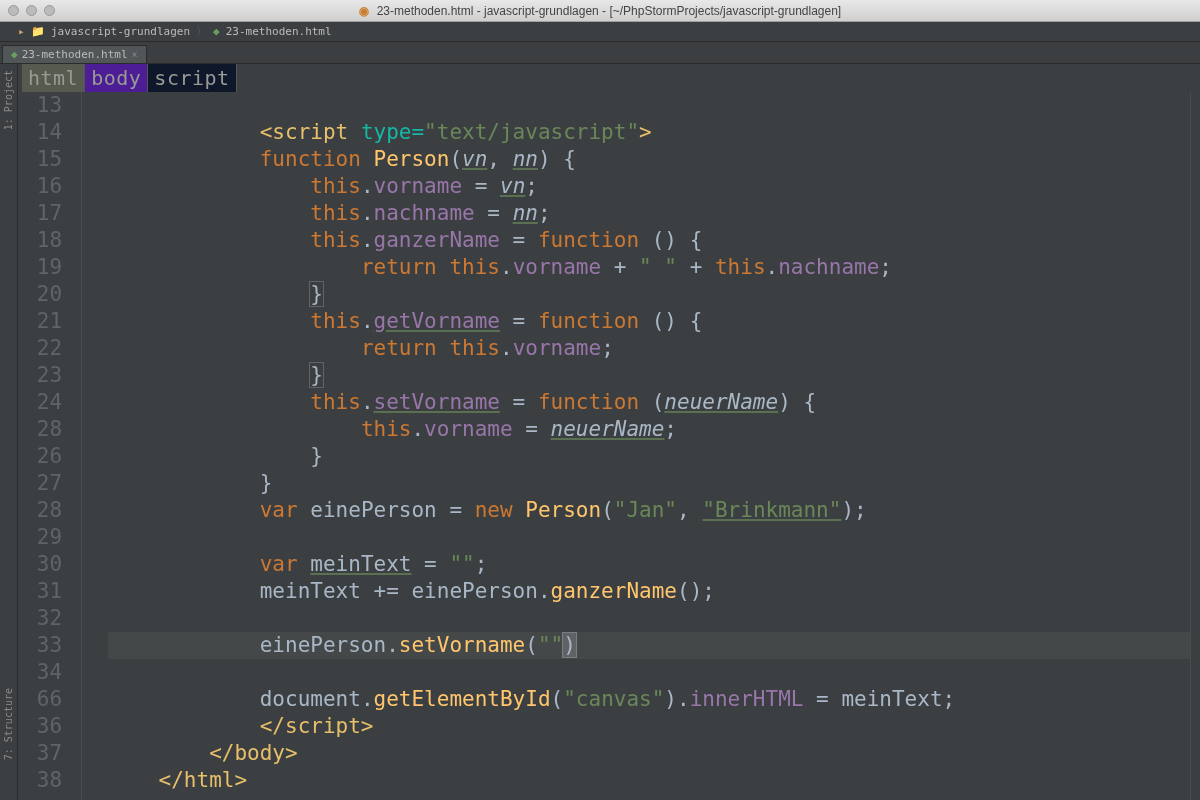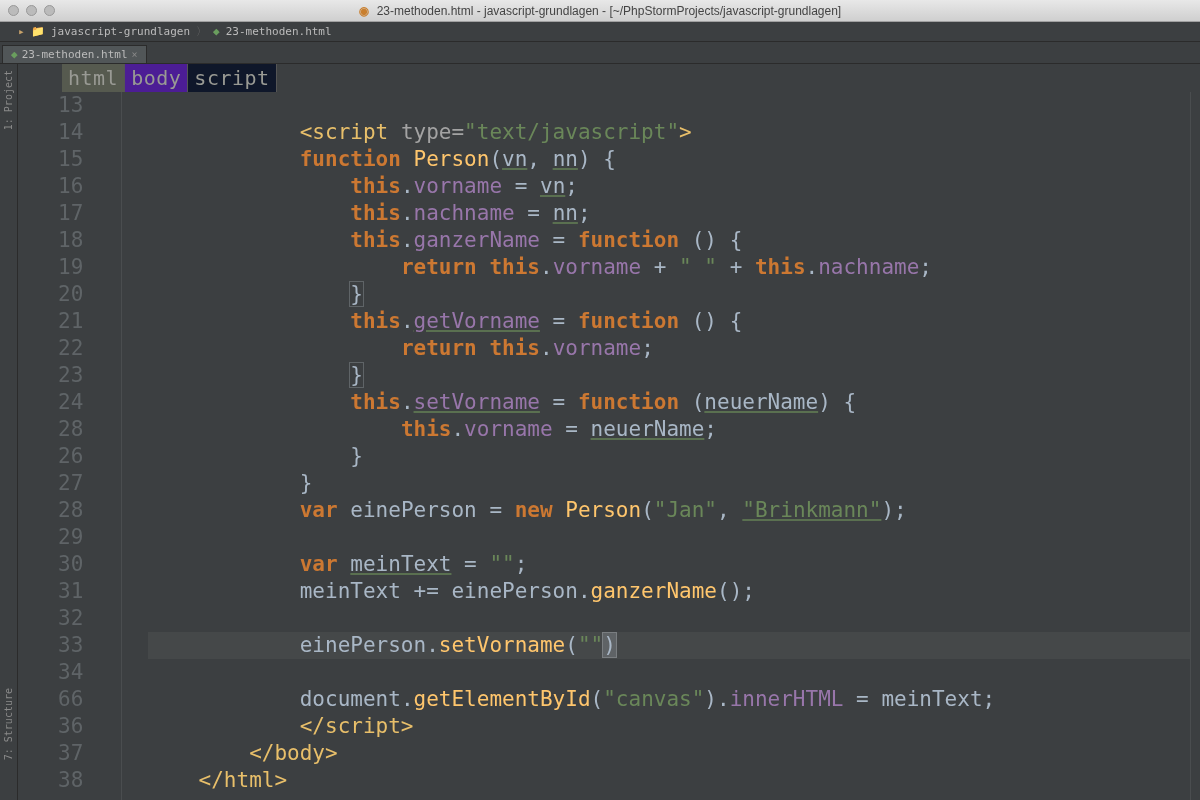--- a/index.html
+++ b/index.html
@@ -62,21 +62,20 @@
     display: flex;
     align-items: center;
     gap: 4px;
   }
   .file-tab .close { color: #888; font-size: 10px; }
 
   .main {
     flex: 1;
     display: flex;
     min-height: 0;
-    gap: 40px;
   }
   .side-tool {
     width: 18px;
     background: #3c3f41;
     border-right: 1px solid #2b2b2b;
     display: flex;
     flex-direction: column;
     align-items: center;
     padding-top: 4px;
     gap: 20px;
@@ -112,21 +111,21 @@
   .code-wrap {
     flex: 1;
     display: flex;
     font-size: 21px;
     line-height: 27px;
     overflow: hidden;
     position: relative;
   }
   .gutter {
     width: 64px;
-    text-align: left;
+    text-align: center;
     color: #5f6467;
     background: #3c3f41;
     user-select: none;
     border-right: 1px solid #4a4d4f;
     position: relative;
   }
   .gutter .ln { height: 27px; position: relative; }
   .bulb {
     position: absolute;
     right: -18px;
@@ -141,27 +140,27 @@
     white-space: pre;
     color: #a9b7c6;
     background: #3c3f41;
     position: relative;
   }
   .code .line { height: 27px; }
   .hl-line { background: #454849; }
   .caret-block { background: #5f6366; outline: 1px solid #7a7e81; }
 
   
-  .kw { color: #cc7832; font-weight: 700; }
+  .kw { color: #cc7832; font-weight: 400; }
   .tag { color: #e8bf6a; }
-  .attr { color: #a3a3a3; }
+  .attr { color: #14b8a6; }
   .str { color: #6a8759; }
   .prop { color: #9876aa; }
   .fn { color: #ffc66d; }
-  .param { color: #a9b7c6; text-decoration: underline; text-decoration-color: #5a7050; }
+  .param { color: #a9b7c6; text-decoration: underline; text-decoration-color: #5a7050; font-style: italic; }
   .id { color: #a9b7c6; }
   .op { color: #a9b7c6; }
   .underline { text-decoration: underline; text-decoration-color: #5a7050; }
   .brace-box { outline: 1px solid #5f6467; }
   .dim-first { color: #5f6467; }
 
   .scroll-marker {
     position: absolute; right: 0; top: 0; width: 10px; bottom: 0;
     background: #3c3f41; border-left: 1px solid #4a4d4f;
   }

